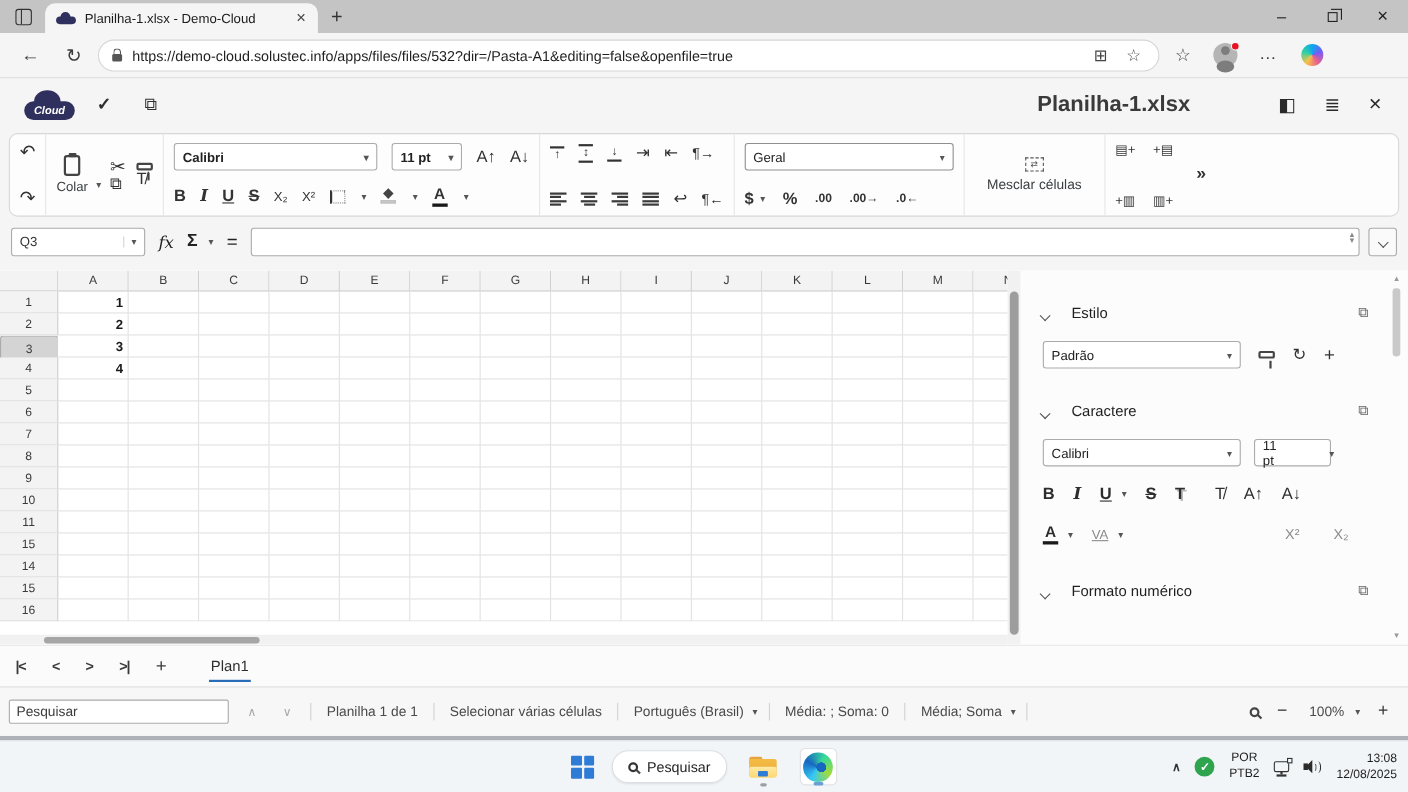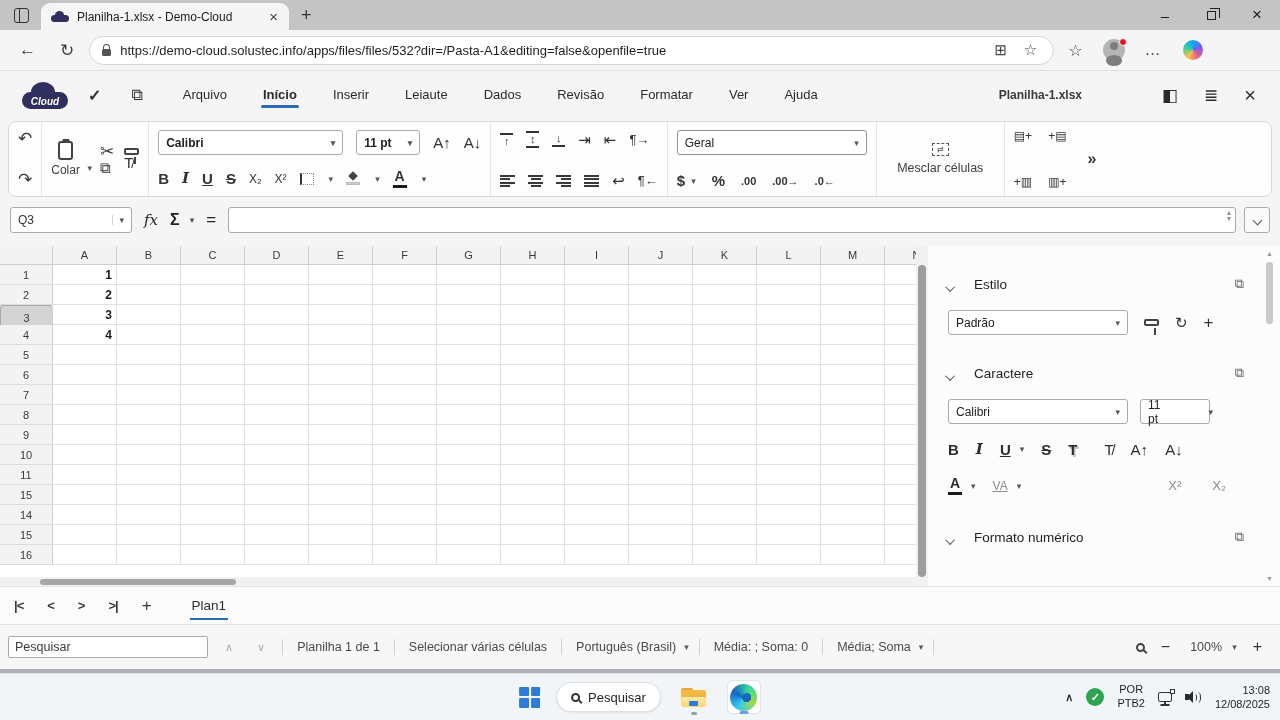--- a/index.html
+++ b/index.html
@@ -40,21 +40,21 @@
   .app-header { height:48px; display:flex; align-items:center; padding:0 16px 0 22px; gap:10px; }
   .cloud-logo { position:relative; width:46px; height:27px; flex:none; }
   .cloud-logo .body { position:absolute; bottom:0; width:46px; height:17px; background:#30305e; border-radius:9px; }
   .cloud-logo .bump { position:absolute; top:0; left:9px; width:24px; height:20px; background:#30305e; border-radius:50%; }
   .cloud-logo .txt { position:absolute; bottom:2px; width:100%; text-align:center; color:#fff; font-size:10px; font-style:italic; font-weight:bold; }
   .hdr-ic { font-size:16px; color:#2f2f2f; padding:0 10px; }
   .menu-tabs { display:flex; gap:8px; margin-left:6px; }
   .menu-tab { font-size:13px; color:#2b2b2b; padding:8px 14px 10px; position:relative; }
   .menu-tab.active { font-weight:bold; }
   .menu-tab.active::after { content:""; position:absolute; left:12px; right:12px; bottom:4px; height:3px; border-radius:2px; background:#2b6cb8; }
-  .doc-title { margin-left:auto; font-size:12px; font-weight:bold; color:#3a3a3a; padding-right:70px; }
+  .doc-title { margin-left:auto; font-size:20px; font-weight:bold; color:#3a3a3a; padding-right:70px; }
   .hdr-right { display:flex; align-items:center; gap:26px; padding-right:8px; }
   .hdr-right span { font-size:17px; color:#2a2a2a; }
 
   
   .tb-panel { margin:2px 8px 0; background:#fdfdfd; border:1px solid #d8d8d8; border-radius:8px; height:76px; display:flex; align-items:stretch; overflow:hidden; }
   .tb-g { display:flex; flex-direction:column; justify-content:space-between; padding:8px 9px; border-right:1px solid #e6e6e6; }
   .tb-g.h { flex-direction:row; align-items:center; gap:10px; }
   .tb-r { display:flex; align-items:center; gap:13px; }
   .tb-ic { font-size:15px; color:#333; line-height:1; display:inline-flex; align-items:center; }
   .tb-ic.lg { font-size:17px; }
@@ -239,31 +239,20 @@
   <div class="office">
 
     <div class="app-header">
       <span class="cloud-logo">
         <span class="body"></span>
           <span class="bump"></span>
         <span class="txt">Cloud</span>
       </span>
       <span class="hdr-ic" style="font-weight:bold">✓</span>
       <span class="hdr-ic">⧉</span>
-      <div class="menu-tabs" id="menu-tabs">
-          <span class="menu-tab">Arquivo</span>
-          <span class="menu-tab active">Início</span>
-          <span class="menu-tab">Inserir</span>
-          <span class="menu-tab">Leiaute</span>
-          <span class="menu-tab">Dados</span>
-          <span class="menu-tab">Revisão</span>
-          <span class="menu-tab">Formatar</span>
-          <span class="menu-tab">Ver</span>
-          <span class="menu-tab">Ajuda</span>
-        </div>
       <span class="doc-title">Planilha-1.xlsx</span>
       <div class="hdr-right">
         <span>◧</span>
         <span>≣</span>
         <span style="font-size:20px">×</span>
       </div>
     </div>
 
     <div class="tb-panel">
       <div class="tb-g">

